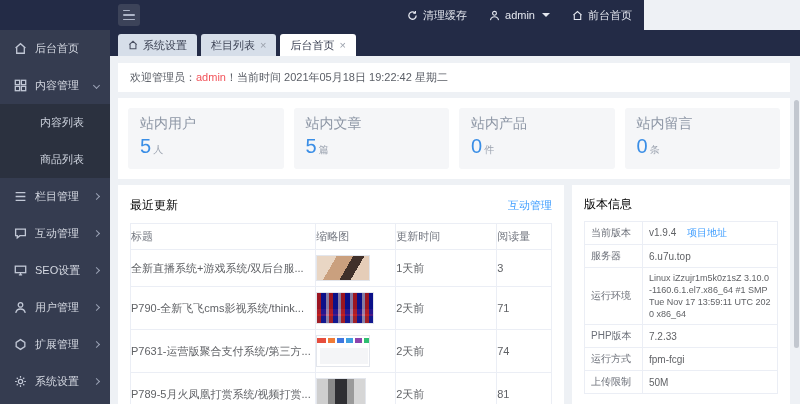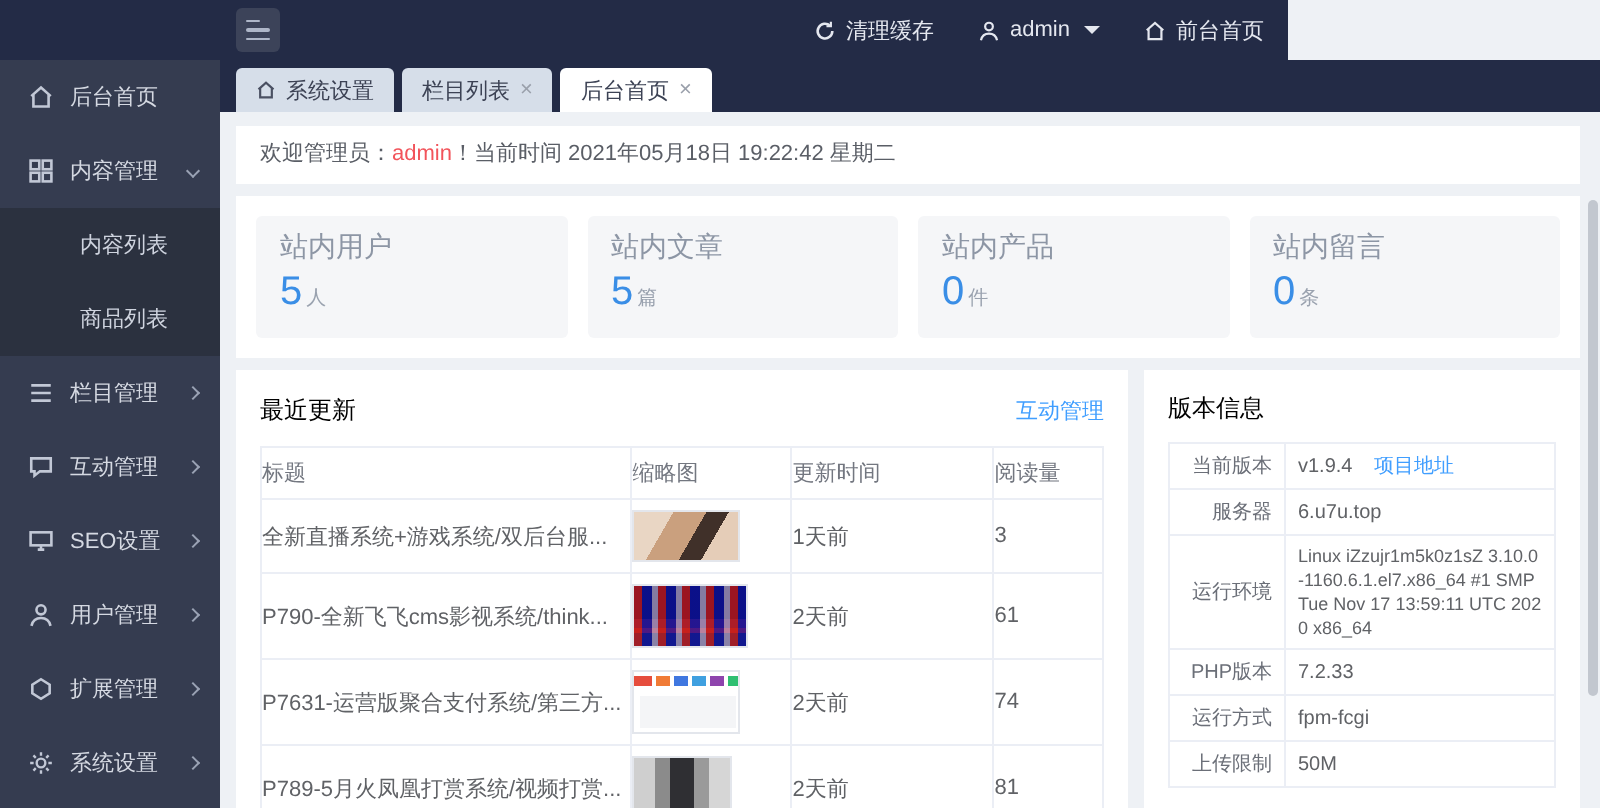--- a/index.html
+++ b/index.html
@@ -80,21 +80,21 @@
       linear-gradient(#f4f5f7 0 0) no-repeat 3px 12px/48px 16px, #fff; }
   .t4 { width:50px; height:32px;
     background:linear-gradient(90deg,#cfcfcf 0 22%,#8b8b8b 22% 38%,#2f2f33 38% 62%,#9a9a9a 62% 78%,#d6d6d6 78%),
       linear-gradient(#fff 0 0); }
 
   .right-col { width:218px; flex:none; }
   .right-panel { padding:9px 12px 10px; }
   table.vgrid { width:100%; border-collapse:collapse; margin-top:7px; table-layout:fixed; }
   .vgrid td { border:1px solid #ebeef5; font-size:10px; color:#606266; padding:4px 6px;
     vertical-align:middle; word-break:break-all; }
-  .vgrid td.vl { width:58px; color:#6b6f78;text-align:right; }
+  .vgrid td.vl { width:58px; color:#6b6f78; }
   .vgrid .env { font-size:9px; line-height:12px; }
 
   .scrollbar { position:absolute; right:1px; top:100px; width:5px; height:248px;
     background:#c2c7cf; border-radius:3px; z-index:40; }
 </style>
 </head>
 <body>
 
 <div class="topbar">
   <div class="hamburger">
@@ -287,21 +287,21 @@
               </td>
             <td>1天前</td>
             <td class="num">3</td>
           </tr>
           <tr>
             <td>P790-全新飞飞cms影视系统/think...</td>
             <td>
                 <div class="thumb t2"></div>
               </td>
             <td>2天前</td>
-            <td class="num">61</td>
+            <td class="num">71</td>
           </tr>
           <tr>
             <td>P7631-运营版聚合支付系统/第三方...</td>
             <td>
                 <div class="thumb t3"></div>
               </td>
             <td>2天前</td>
             <td class="num">74</td>
           </tr>
           <tr>

